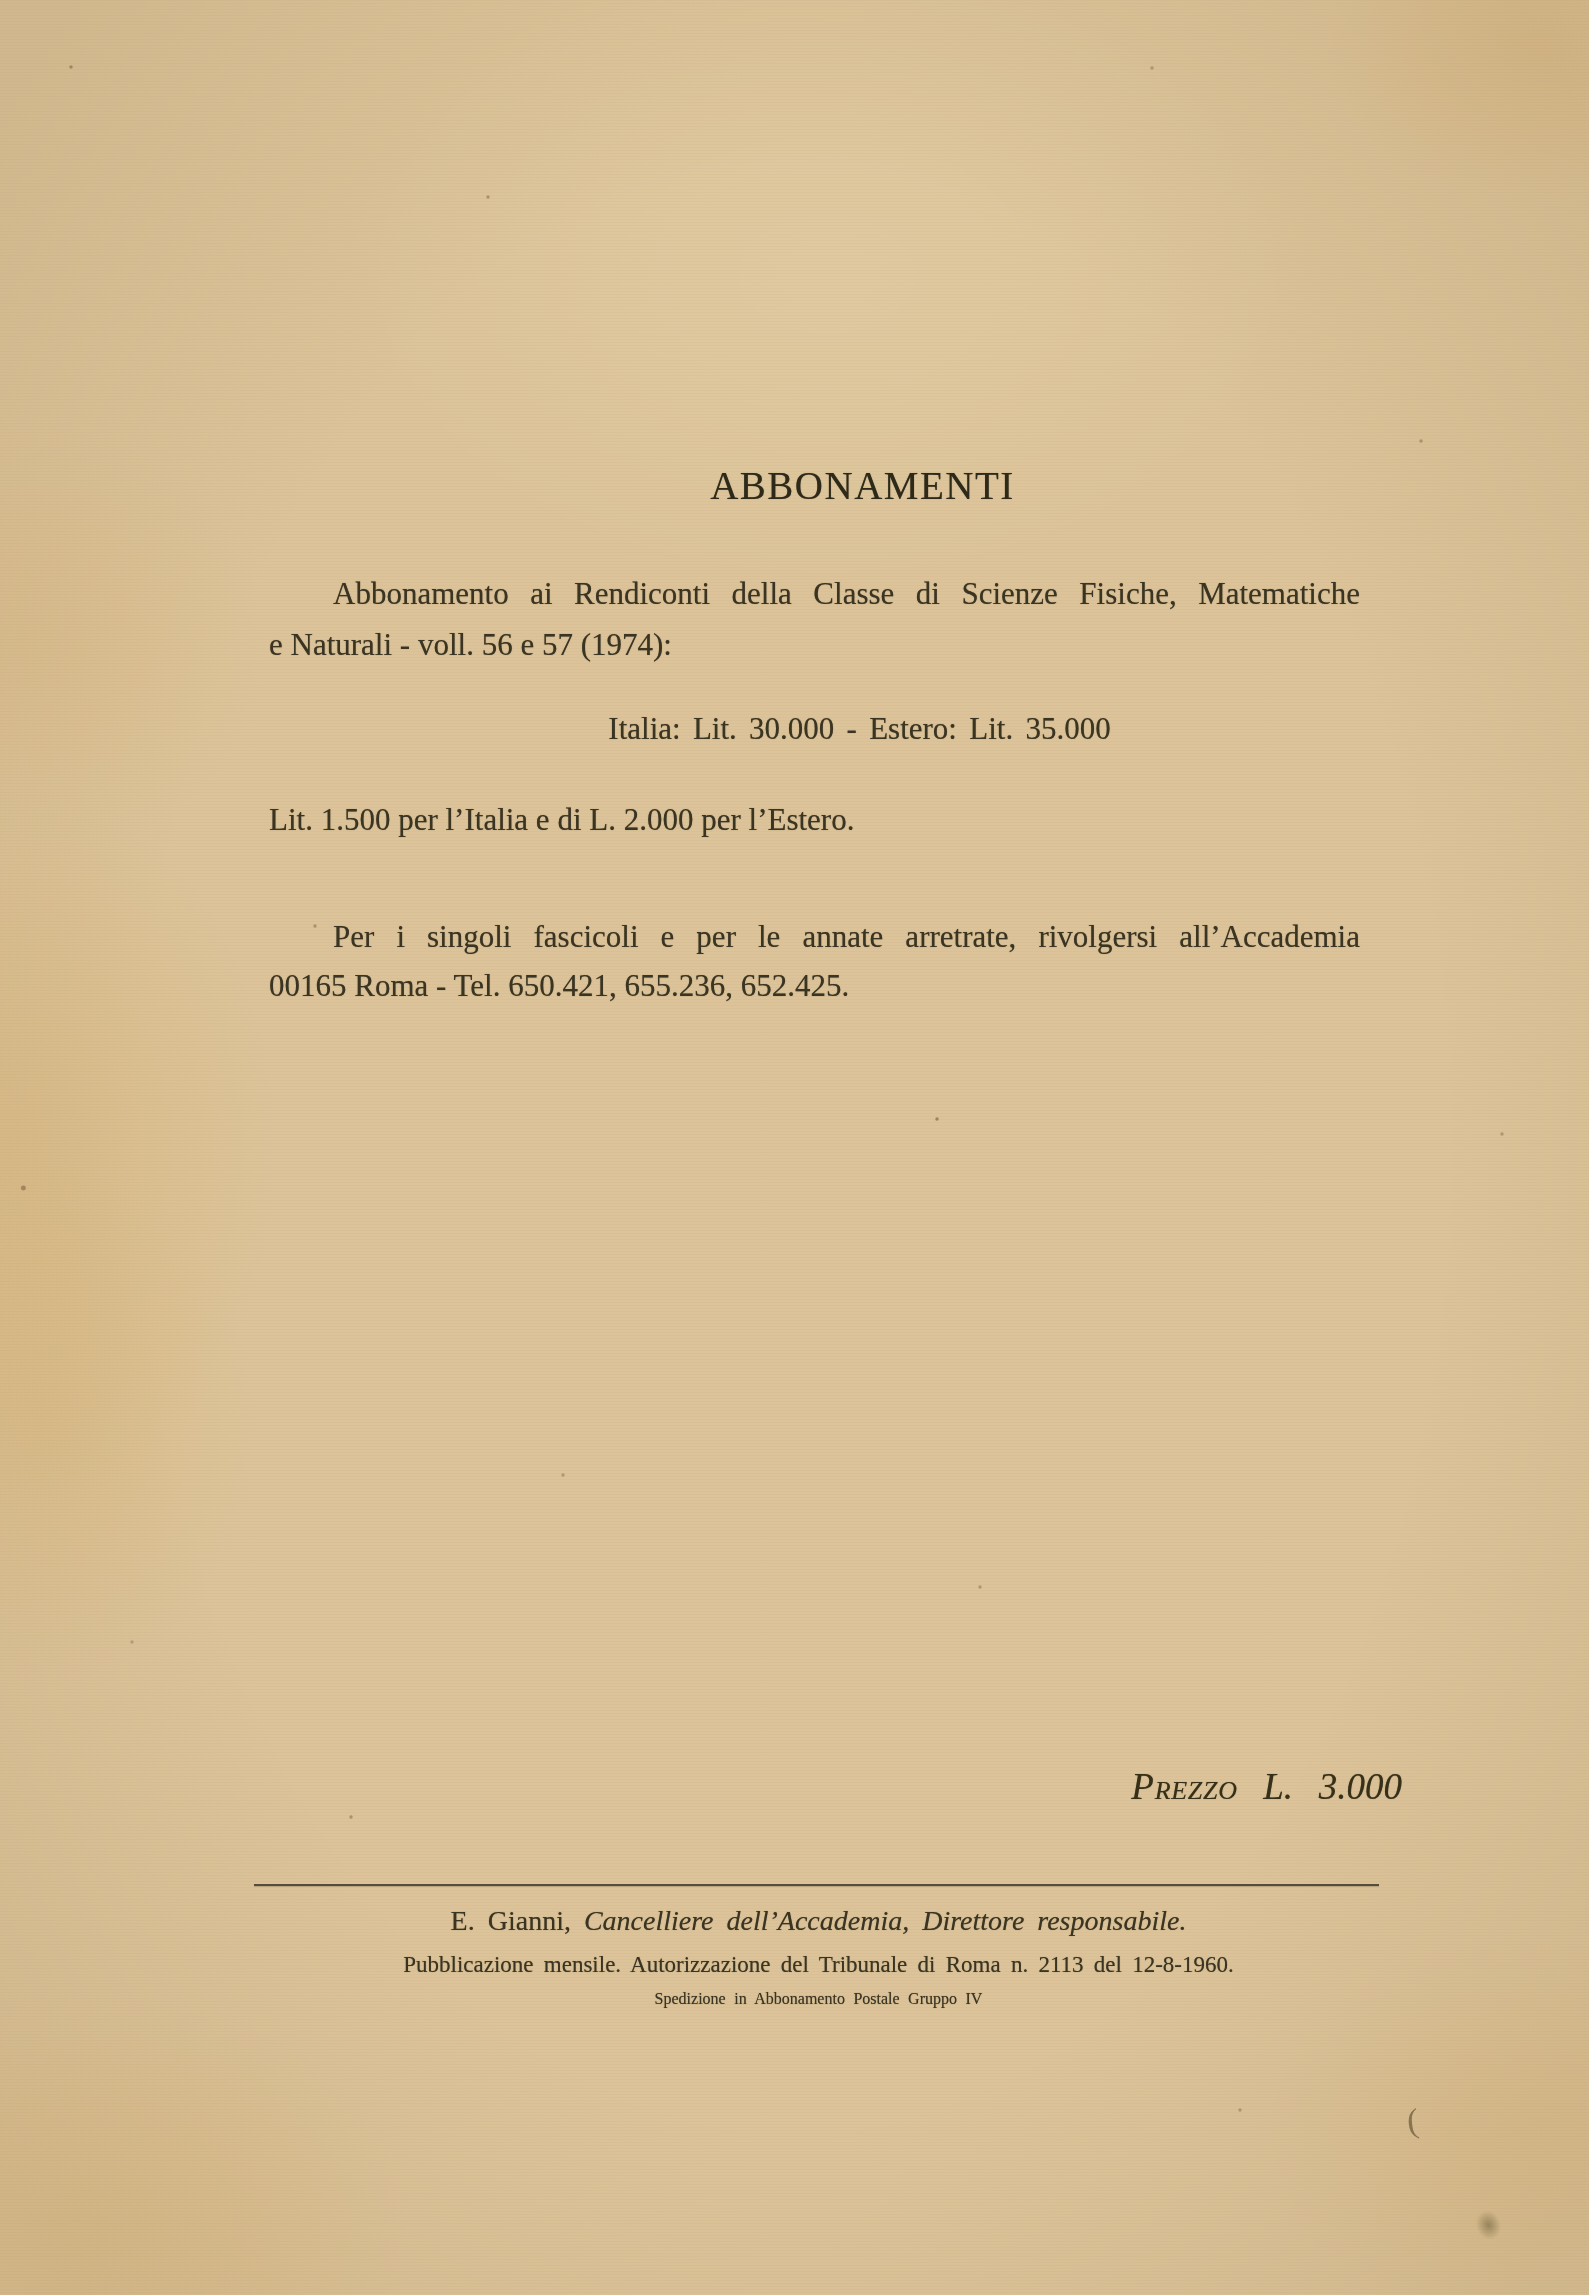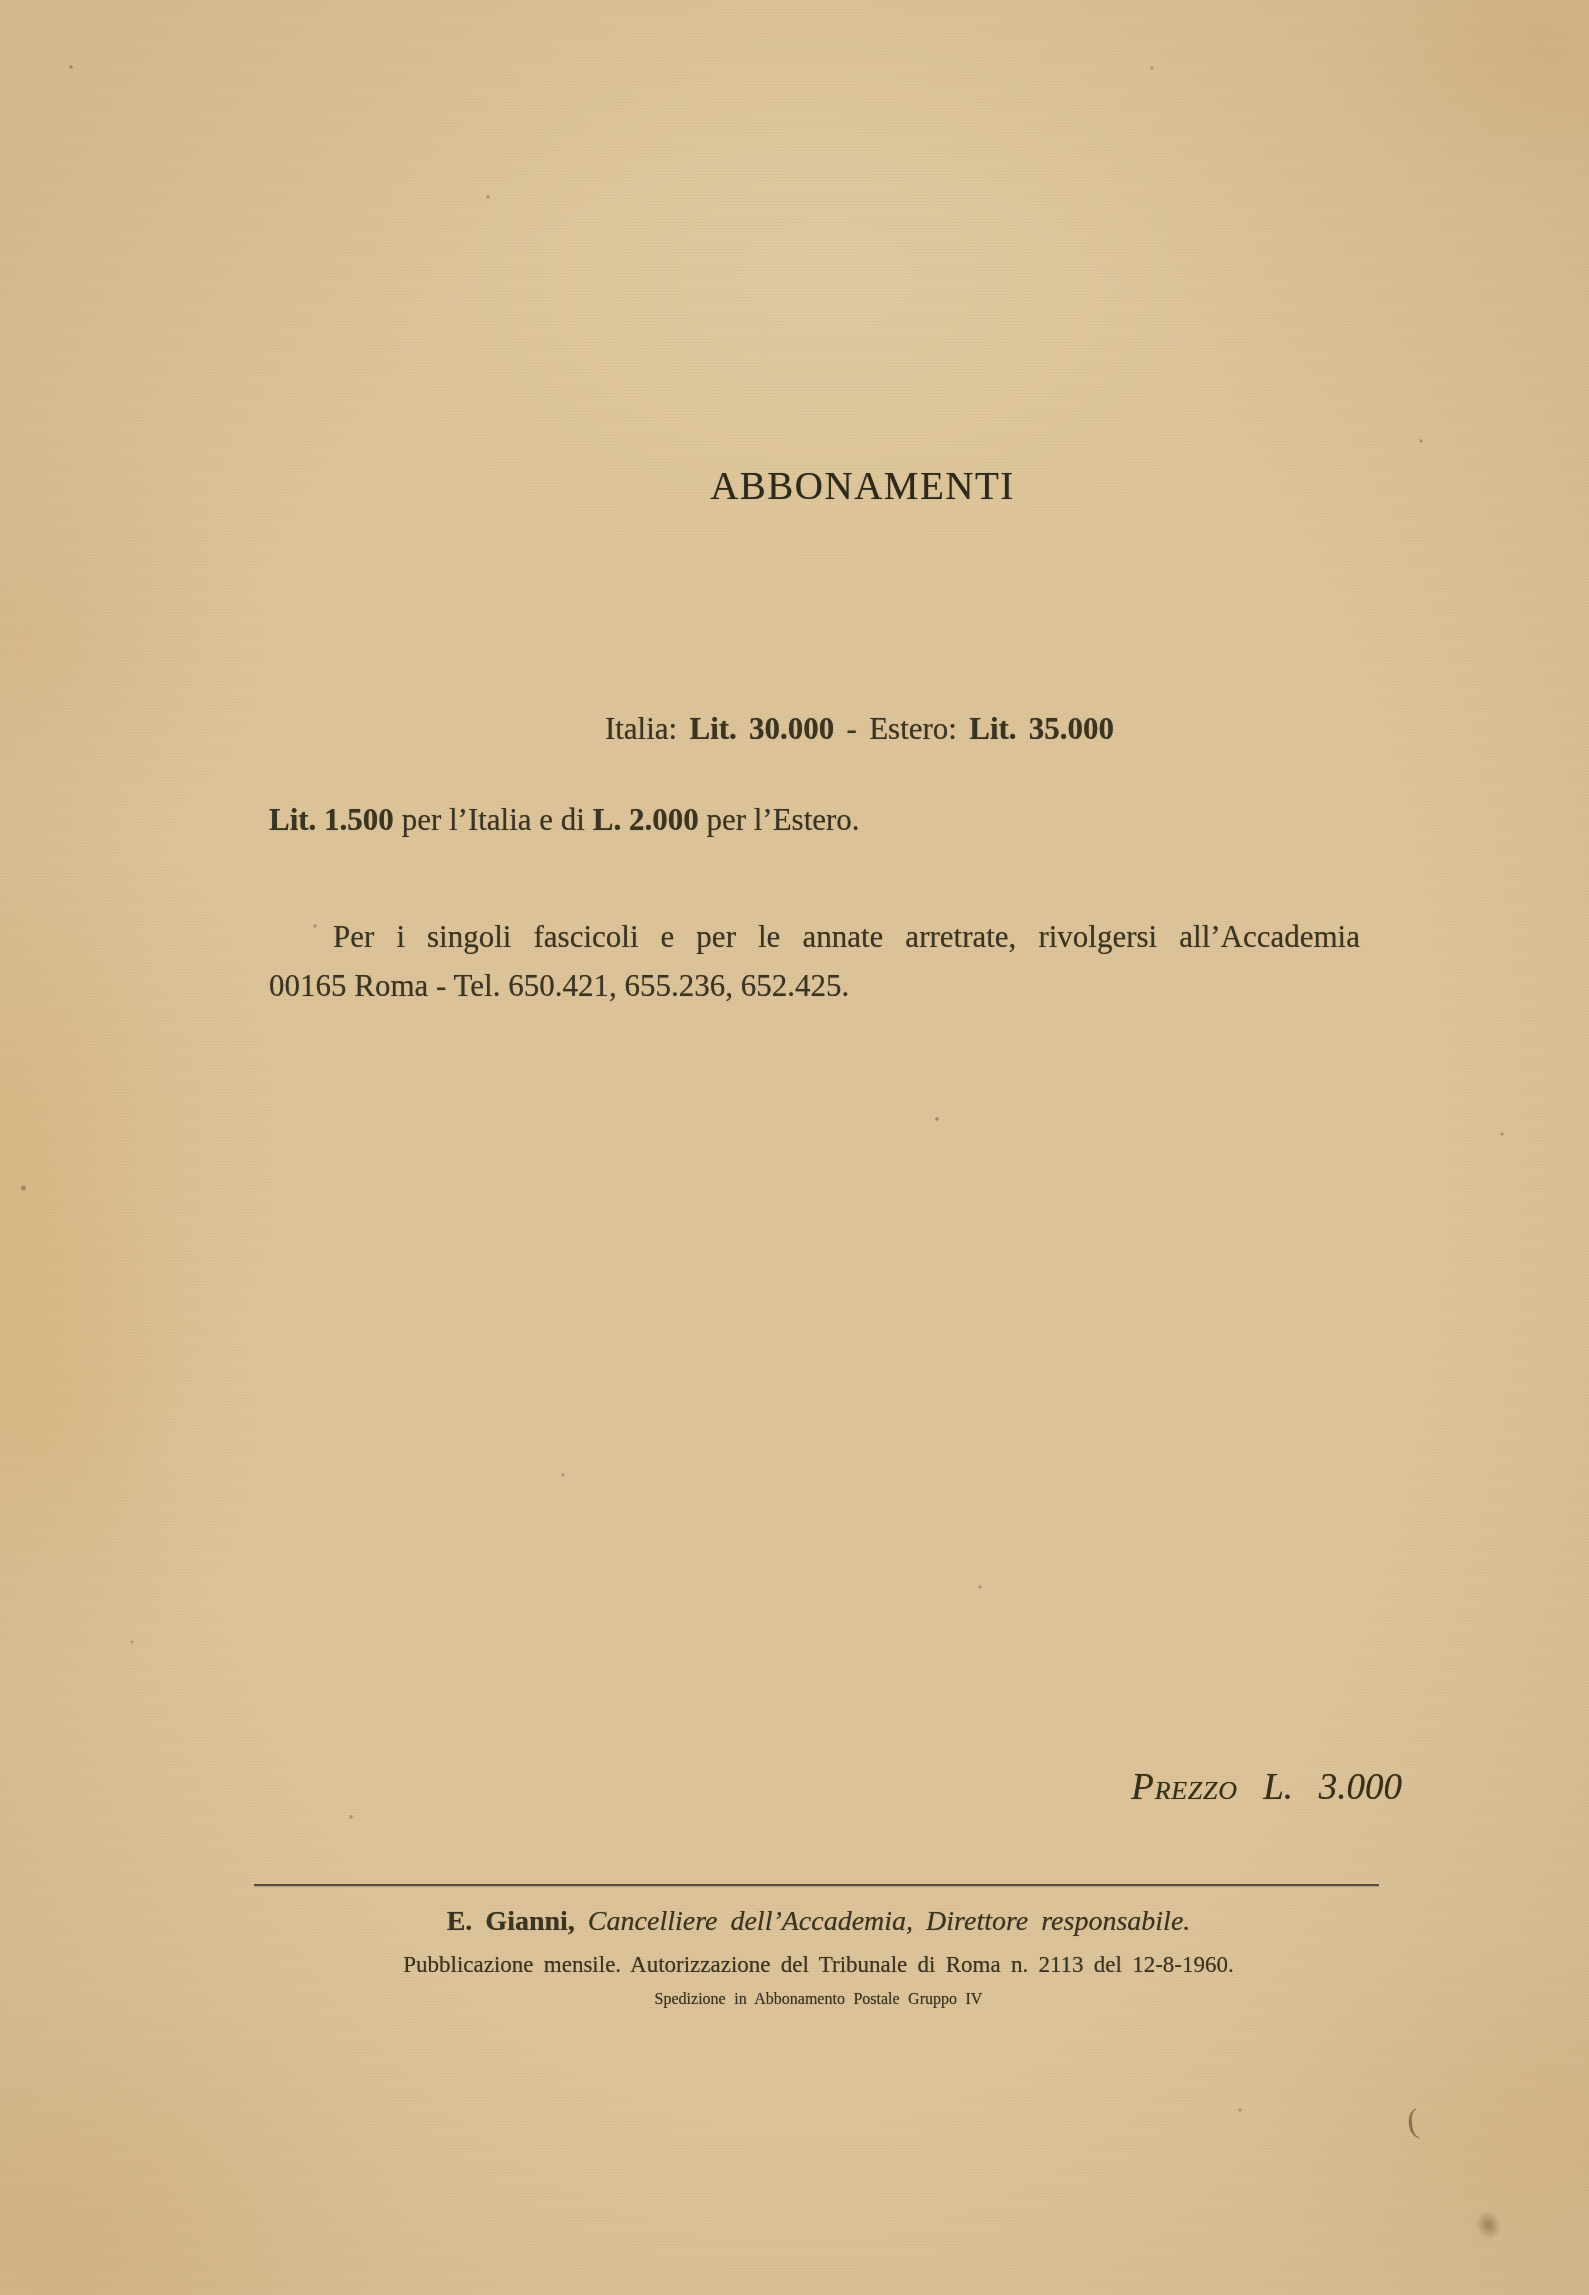--- a/index.html
+++ b/index.html
@@ -68,21 +68,21 @@
   .line  { text-align: justify; text-align-last: justify; }
   .line.last { text-align-last: auto; }
   .line.first { padding-left: 64px; }
   .intro { top: 568px; }
   .prices {
     top: 703px; text-align: center; padding-left: 45px;
     line-height: 51px; word-spacing: 4.5px;
   }
   .registered { top: 794px; }
   .back-issues { top: 912px; line-height: 49px; }
-  b { font-weight: bold; }
+  b { font-weight: normal; }
   .prezzo {
     position: absolute; right: 187px; top: 1766px;
     font-size: 37px; line-height: 42px; word-spacing: 16.4px;
     color: #363019;
     font-style: italic;
   }
   .prezzo .sc { font-variant: small-caps; letter-spacing: 0.7px; }
   .rule {
     position: absolute; left: 254px; top: 1884px; width: 1125px; height: 2.2px;
     background: #41392a; opacity: 0.85;
@@ -106,20 +106,24 @@
 <body>
 
 <div class="page">
 
   <div class="specks"></div>
   <div class="smudge"></div>
   <div class="pen-mark">(</div>
 
   <h1 class="title ink">ABBONAMENTI</h1>
 
+  <section class="block para intro ink">
+    <div class="line first">Abbonamento ai Rendiconti della Classe di Scienze Fisiche, Matematiche</div>
+    <div class="line last">e Naturali - voll. 56 e 57 (1974):</div>
+  </section>
 
   <div class="block prices ink">
     <span>Italia:</span>
     <b>Lit. 30.000</b>
     <span>-</span>
     <span>Estero:</span>
     <b>Lit. 35.000</b>
   </div>
 
   <section class="block para registered ink">

